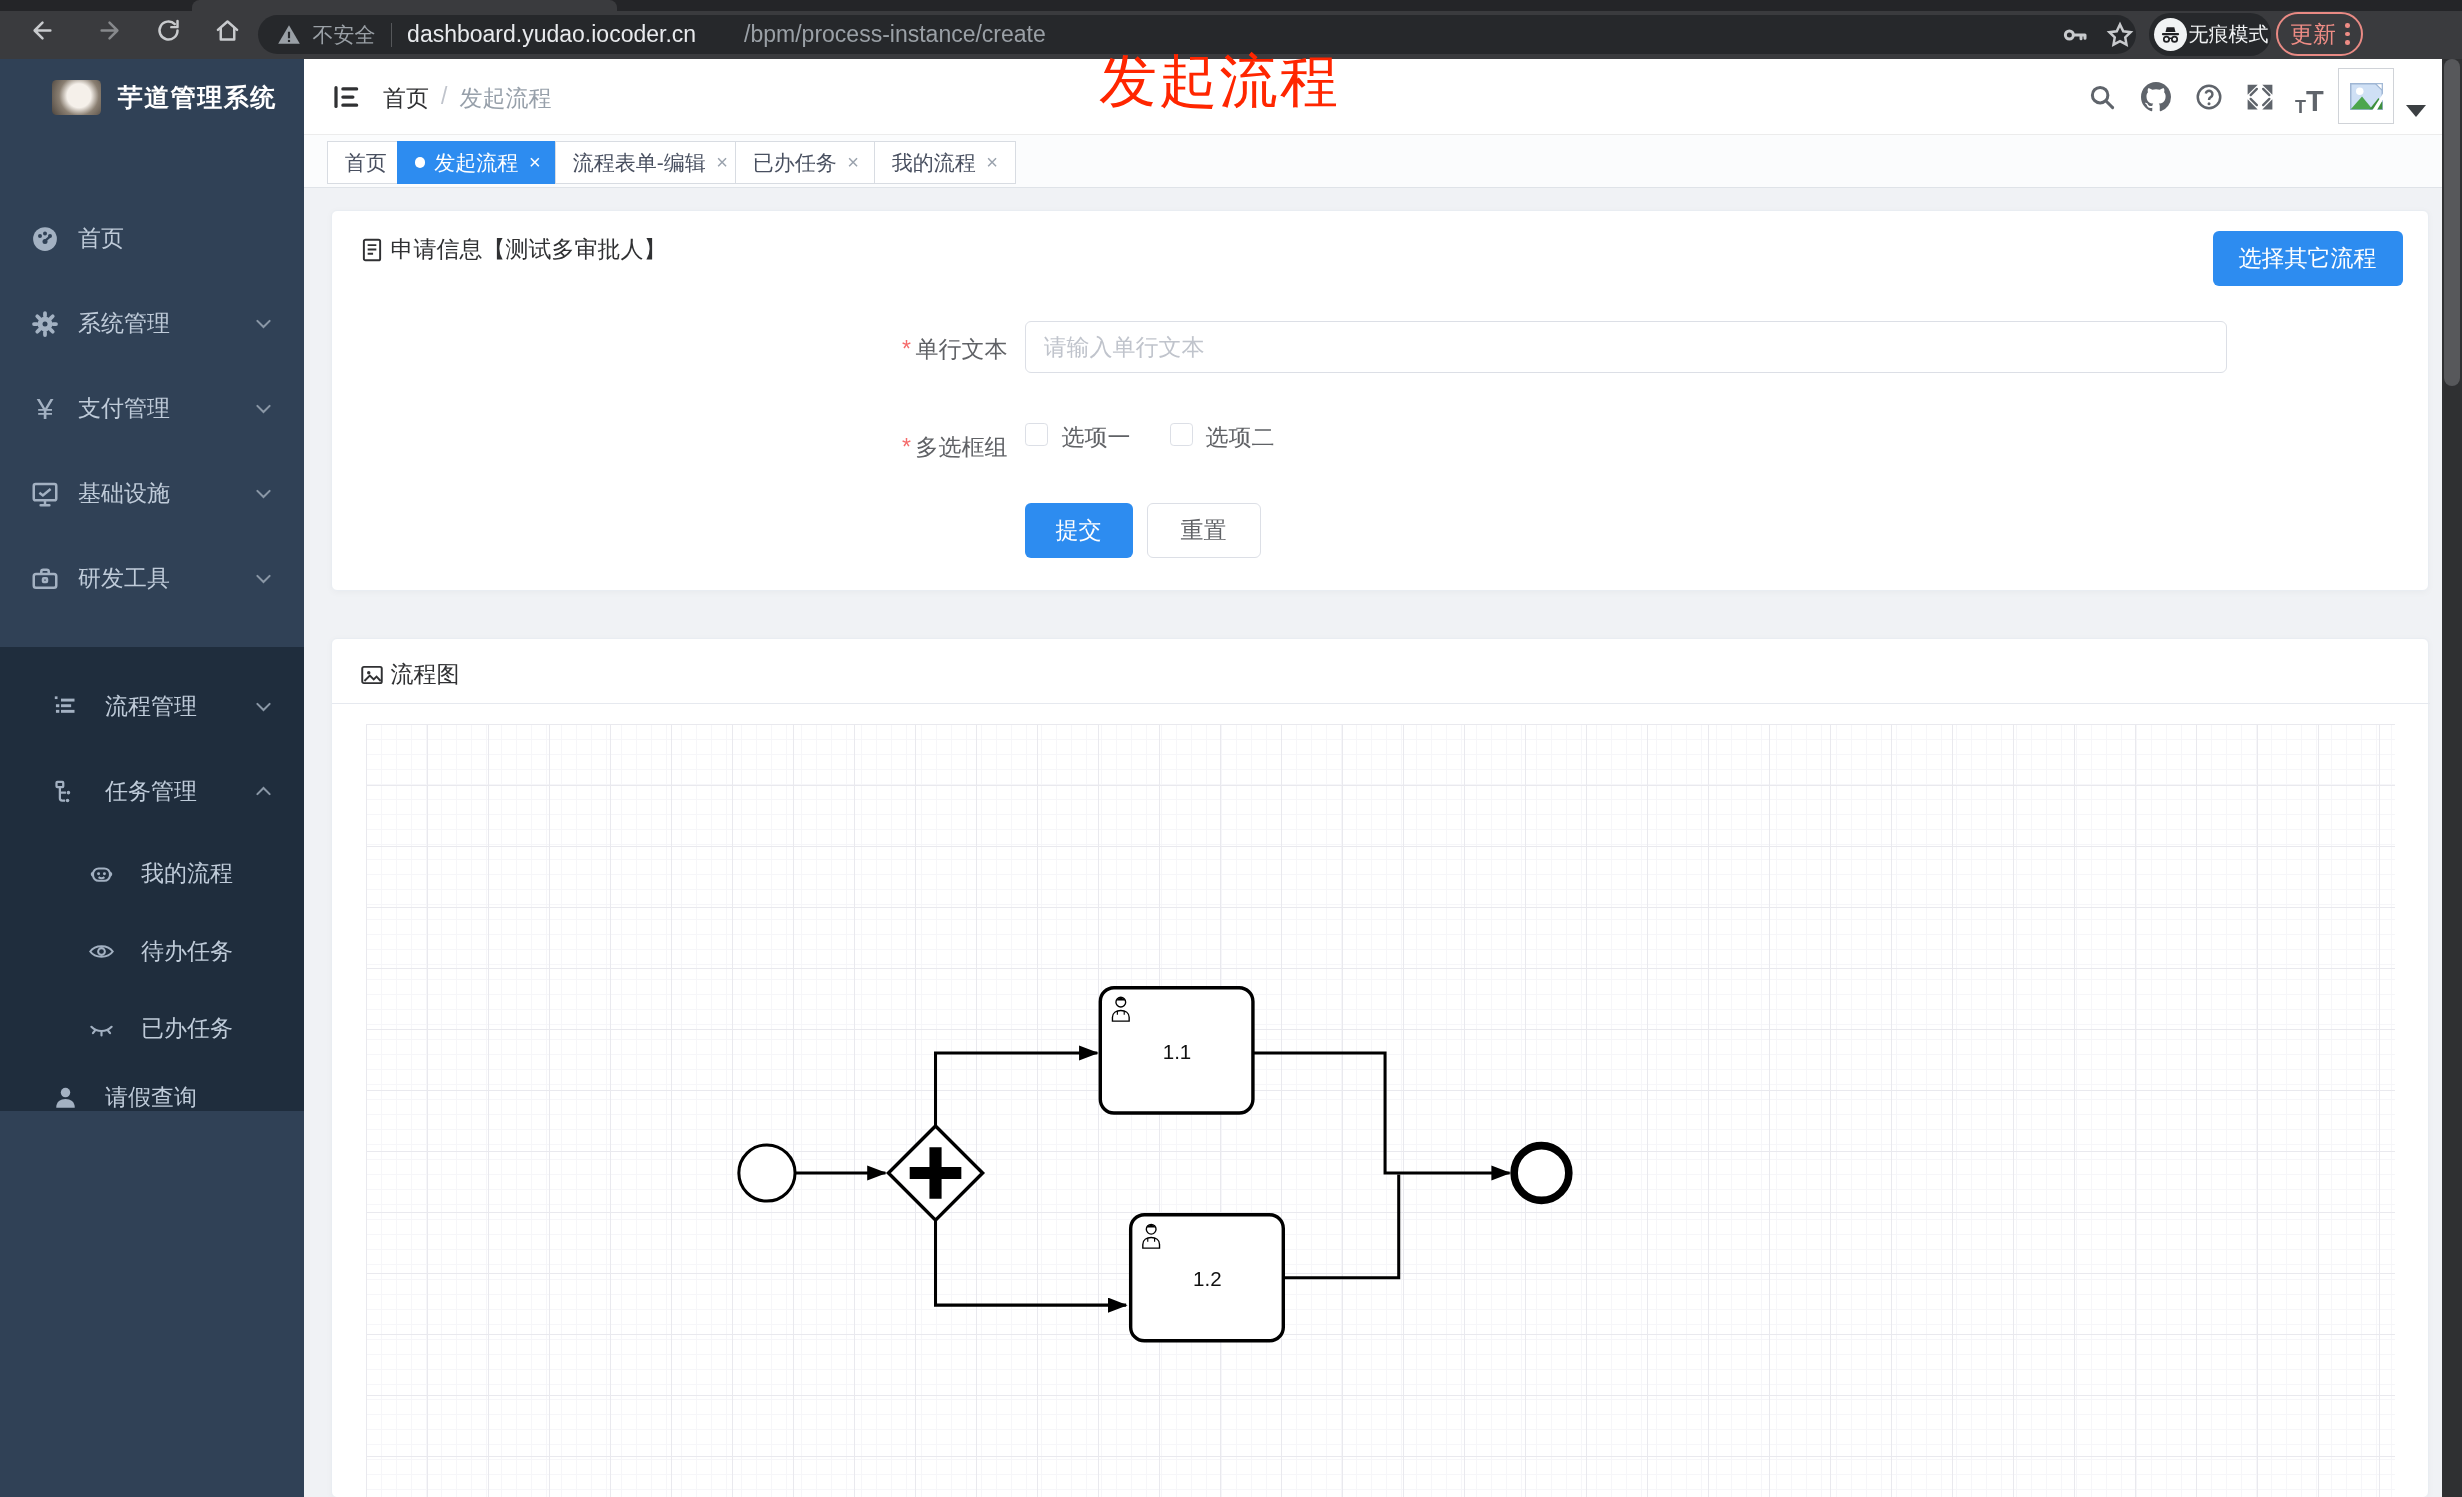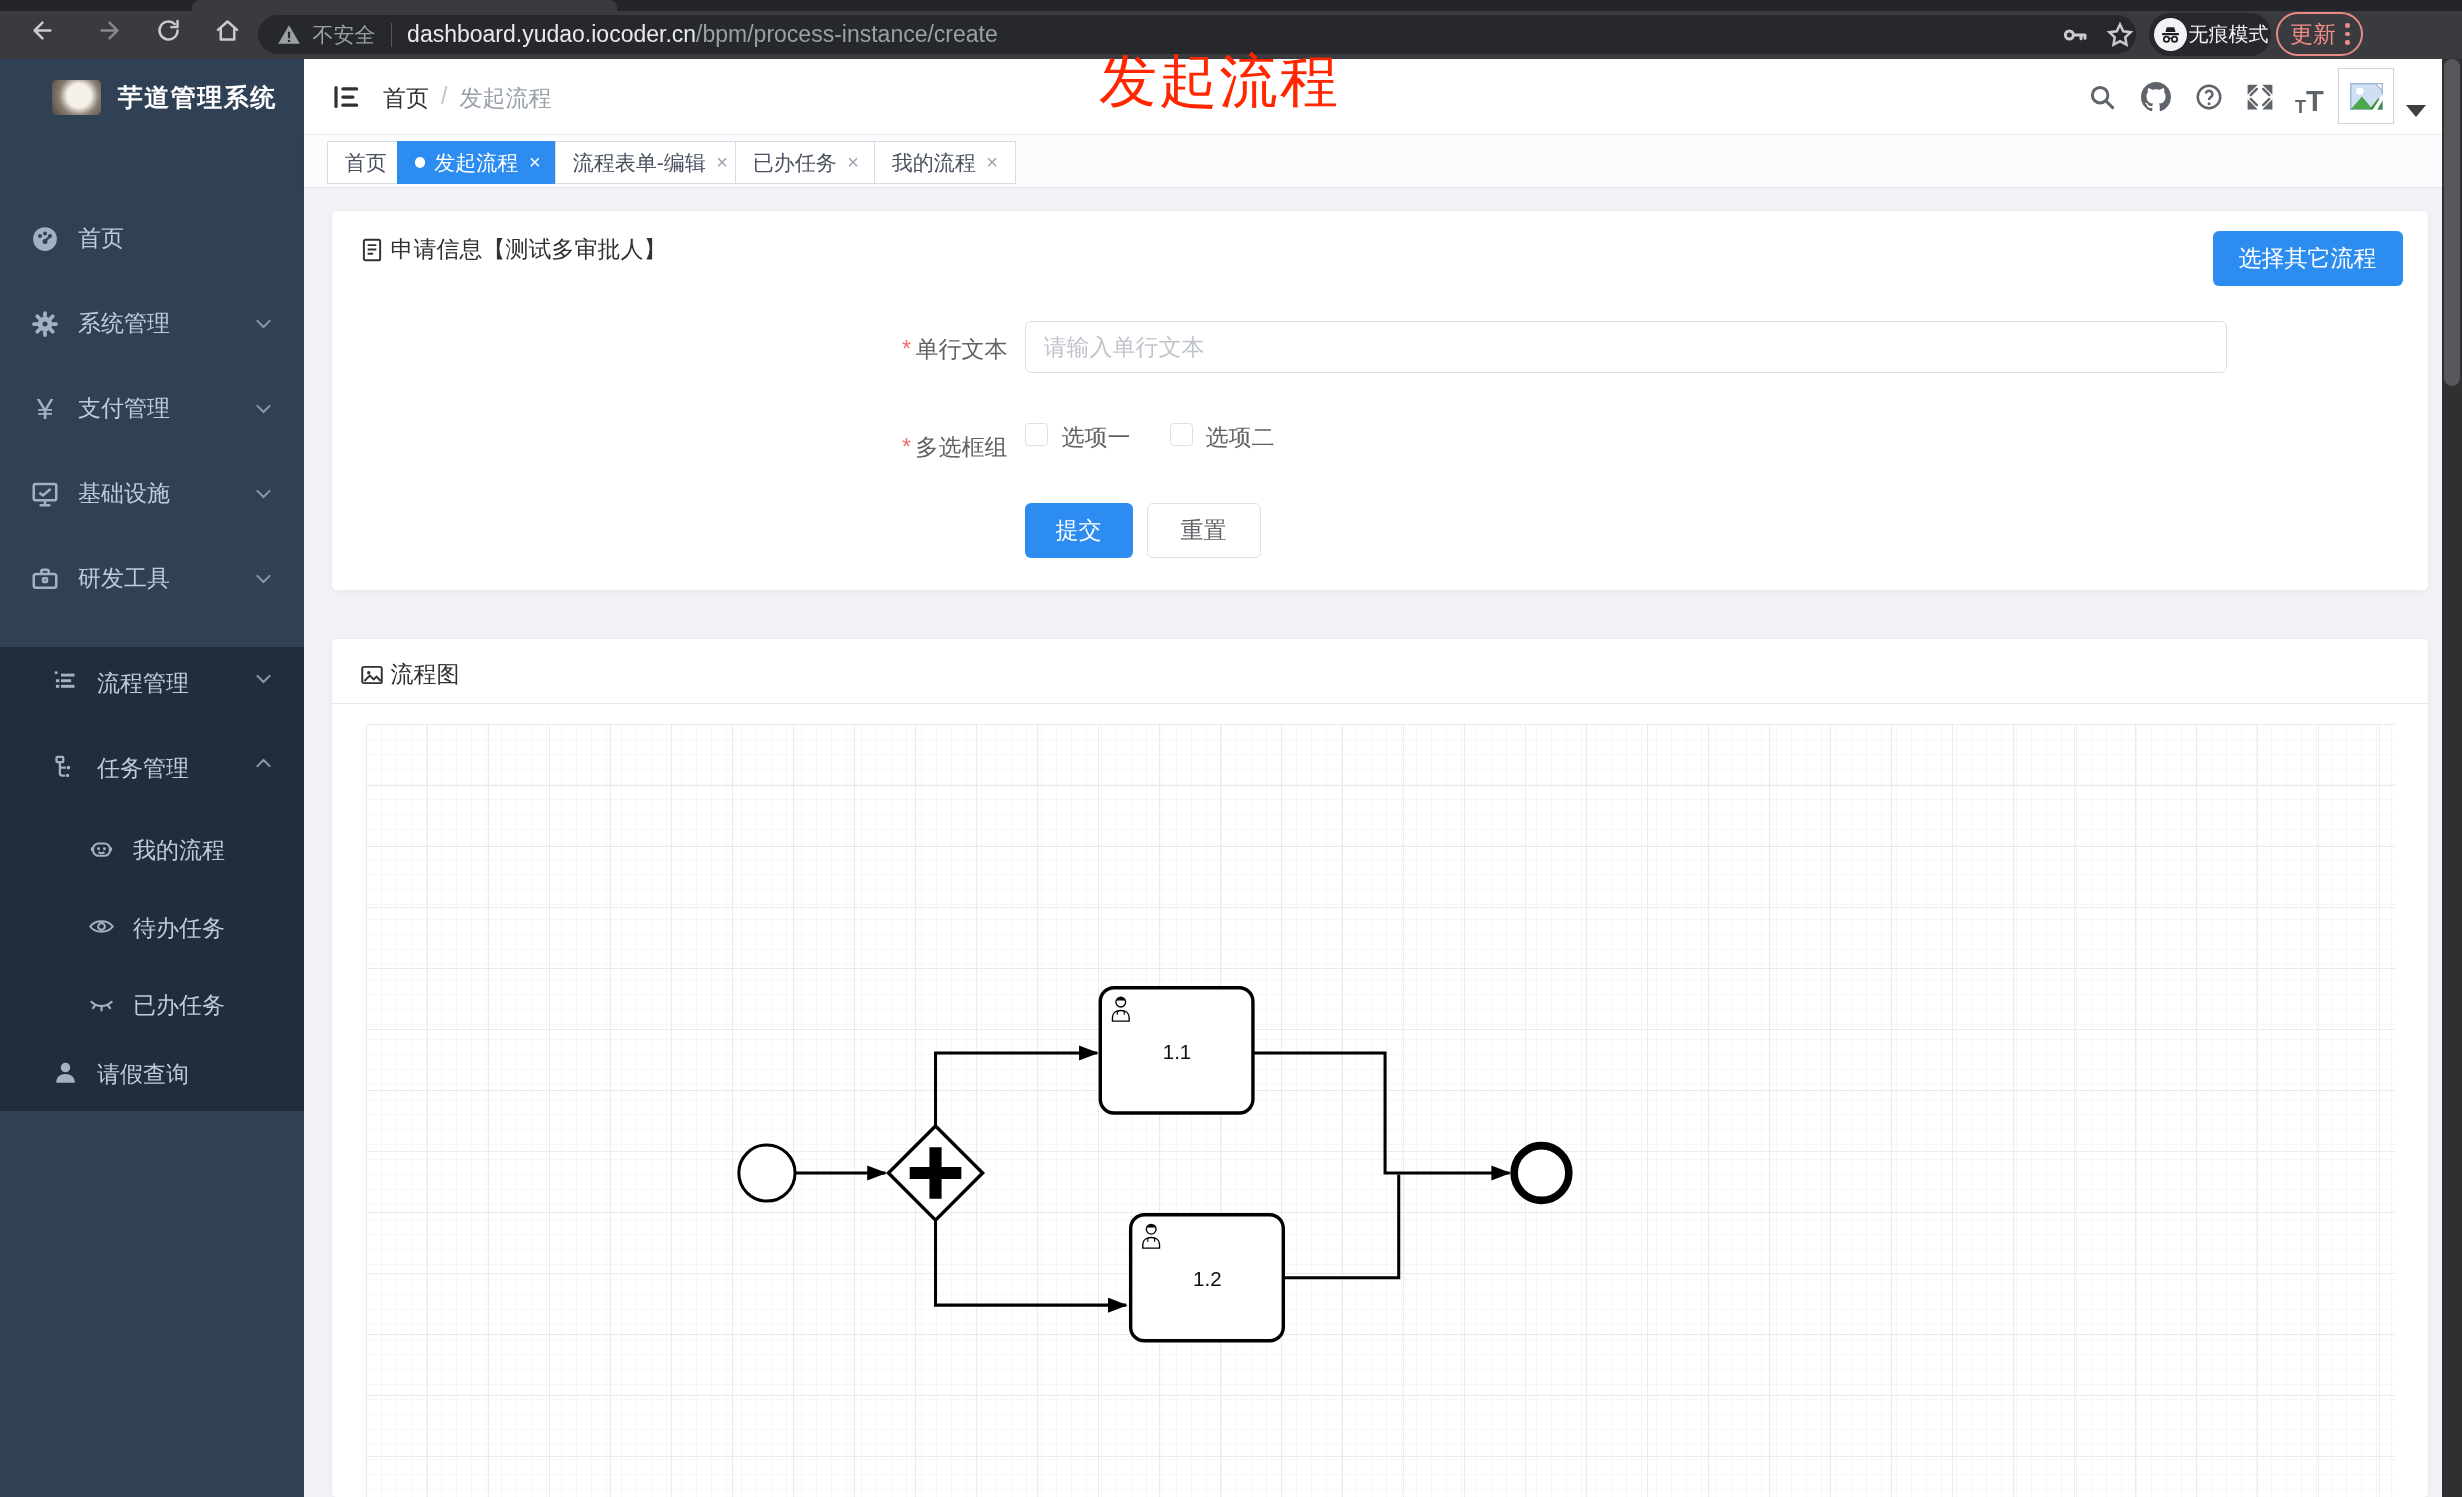--- a/index.html
+++ b/index.html
@@ -9,21 +9,21 @@
   
   .chrome { position:absolute; left:0; top:0; width:2462px; height:59px; background:#3a3b3e; }
   .chrome-tabstrip { position:absolute; left:0; top:0; width:2462px; height:10.6px; background:#242528; }
   .chrome-activetab { position:absolute; left:192px; top:0; width:425px; height:10.6px; background:#3a3b3e; border-radius:7.6px 7.6px 0 0; }
   .nav-ico { position:absolute; top:16.7px; width:27px; height:27px; color:#c9cbce; }
   .nav-ico svg { width:27px; height:27px; display:block; }
   .url-pill { position:absolute; left:258px; top:15px; width:1878px; height:39px; border-radius:20px; background:#26282b; display:flex; align-items:center; }
   .sec-label { color:#9aa0a6; font-size:21px; margin-left:10.6px; }
   .url-divider { width:1.5px; height:24px; background:#55575a; margin:0 15px; }
   .url-host { color:#e8eaed; font-size:23px; }
-  .url-path { color:#9aa0a6; font-size:23px; }
+  .url-path { color:#9aa0a6; font-size:23px;margin-left:48px; }
   .pill-right-ico { position:absolute; top:20px; width:30px; height:30px; color:#c9cbce; }
   .incog-badge { position:absolute; left:2149px; top:13px; width:122px; height:43px; background:#26282b; border-radius:21px; display:flex; align-items:center; }
   .incog-circle { width:33px; height:33px; border-radius:50%; background:#f1f3f4; margin-left:4.6px; display:flex; align-items:center; justify-content:center; }
   .incog-label { color:#f1f3f4; font-size:20px; margin-left:2px; }
   .update-pill { position:absolute; left:2276px; top:12px; width:87px; height:44px; border:2.3px solid #e98a84; border-radius:23px; display:flex; align-items:center; }
   .update-label { color:#ee8c85; font-size:23px; margin-left:12px; }
   .kebab { margin-left:9px; display:flex; flex-direction:column; gap:3.8px; }
   .kebab i { width:4.6px; height:4.6px; border-radius:50%; background:#ee8c85; display:block; }
 
   
@@ -32,21 +32,21 @@
   .logo-img { width:49px; height:35px; margin-left:52px; border-radius:4.6px;
       background:radial-gradient(circle at 55% 45%, #f5f0ea 0 36%, #8a7f72 60%, #4b433c 100%); }
   .logo-title { color:#ffffff; font-size:25px; font-weight:bold; margin-left:16.7px; letter-spacing:1.5px; }
   .side-item { position:absolute; left:0; width:304px; height:85px; display:flex; align-items:center; cursor:pointer; }
   .side-item .mi { width:30px; height:30px; color:#a3b1c2; margin-left:30px; flex:none; }
   .side-item .mi svg{ width:30px; height:30px; display:block;}
   .side-label { color:#bfcbd9; font-size:23px; margin-left:18px; }
   .chev { position:absolute; right:30px; width:21px; height:21px; color:#8a97a6; }
   .chev svg { width:21px; height:21px; display:block; }
   .submenu-block { position:absolute; left:0; top:588px; width:304px; height:464px; background:#1f2d3d; }
-  .sub-item { position:absolute; left:0; width:304px; height:77px; display:flex; cursor:pointer; }
+  .sub-item { position:absolute; left:0; width:304px; height:77px; display:flex; align-items:center; cursor:pointer;gap:8px; }
   .sub-item .mi { width:27px; height:27px; color:#a3b1c2; flex:none; }
   .sub-item .mi svg{ width:27px; height:27px; display:block;}
   .indent1 .mi { margin-left:52px; }
   .indent2 .mi { margin-left:88px; }
   .yen-glyph { font-size:30px; color:#a3b1c2; line-height:30px; text-align:center; width:30px; }
 
   
   .app-header { position:absolute; left:304px; top:59px; width:2159px; height:76px; background:#ffffff; border-bottom:0.8px solid #ededed; }
   .hamburger { position:absolute; left:27px; top:23px; width:30px; height:30px; color:#303133; cursor:pointer; }
   .breadcrumb { position:absolute; left:79px; top:24px; font-size:23px; display:flex; gap:12px; }

